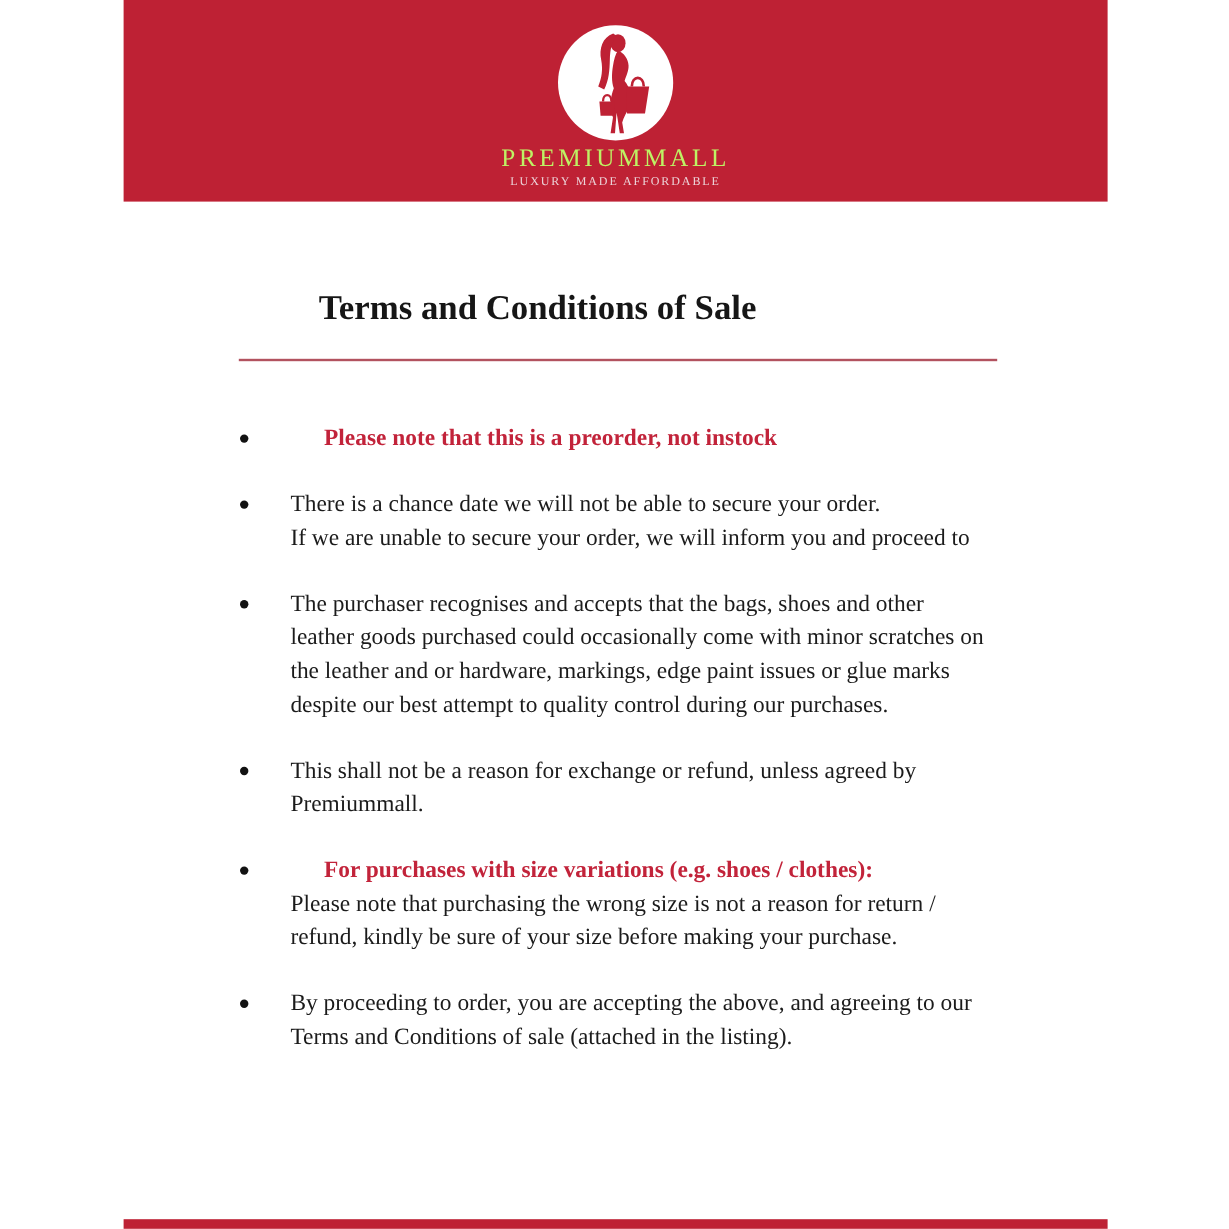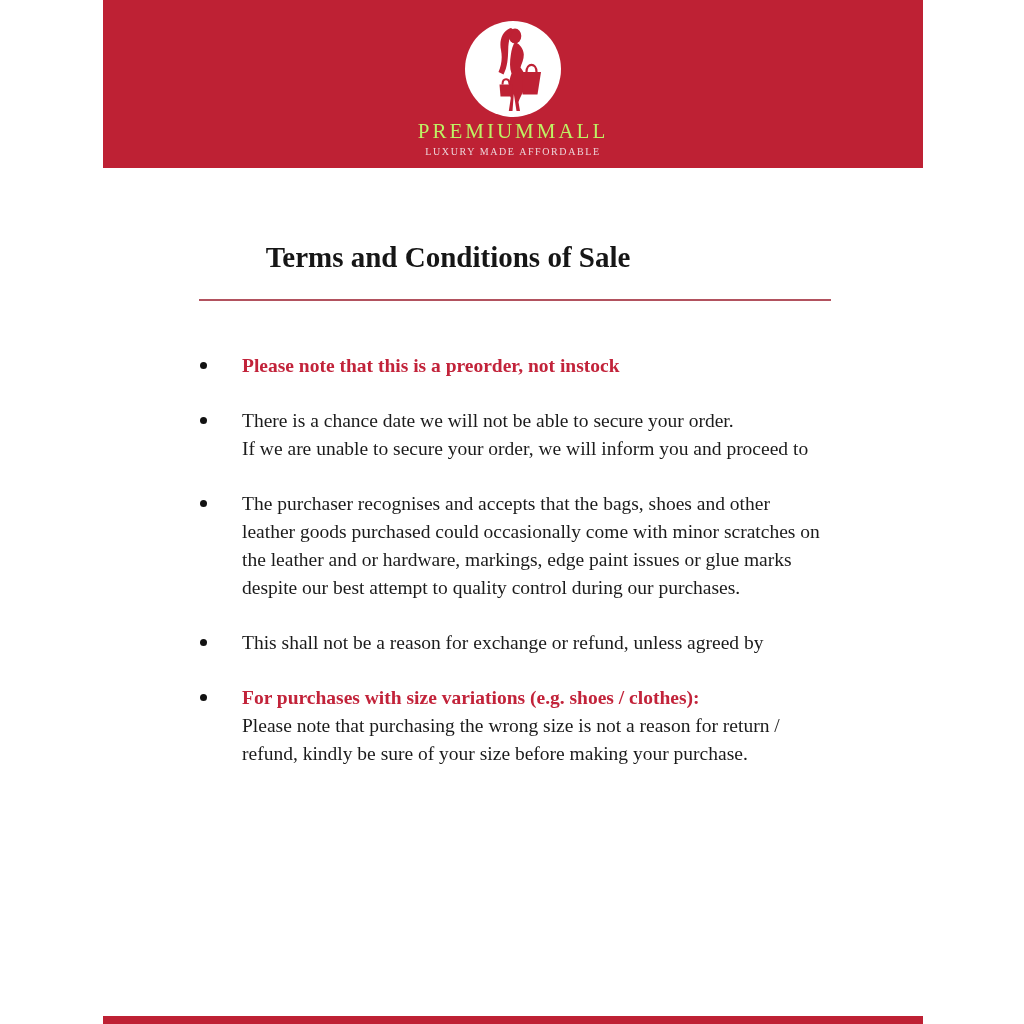--- a/index.html
+++ b/index.html
@@ -41,21 +41,21 @@
     position:absolute;top:352px;left:200px;width:650px;
   }
   .bullet-row{display:flex;margin-bottom:27px;}
   .dot{
     width:7px;height:7px;border-radius:50%;background:#121212;
     margin-top:10px;flex:none;
   }
   .bullet-text{
     margin-left:35px;font-size:19.5px;line-height:28px;color:#1b1b1b;
   }
-  .lead{color:#C2233A;font-weight:bold;}
+  .lead{color:#C2233A;font-weight:bold;margin-left:28px;}
   .footer-bar{
     position:absolute;left:103px;bottom:0;width:820px;height:8px;
     background:#BE2134;
   }
 </style>
 </head>
 <body>
 
 <div class="header">
   <div class="logo-circle">
@@ -98,25 +98,33 @@
         <div class="line">The purchaser recognises and accepts that the bags, shoes and other</div>
         <div class="line">leather goods purchased could occasionally come with minor scratches on</div>
         <div class="line">the leather and or hardware, markings, edge paint issues or glue marks</div>
         <div class="line">despite our best attempt to quality control during our purchases.</div>
       </div>
     </div>
     <div class="bullet-row">
       <span class="dot"></span>
       <div class="bullet-text">
         <div class="line">This shall not be a reason for exchange or refund, unless agreed by</div>
+        <div class="line">Premiummall.</div>
       </div>
     </div>
     <div class="bullet-row">
       <span class="dot"></span>
       <div class="bullet-text">
         <div class="lead">For purchases with size variations (e.g. shoes / clothes):</div>
         <div class="line">Please note that purchasing the wrong size is not a reason for return /</div>
         <div class="line">refund, kindly be sure of your size before making your purchase.</div>
       </div>
     </div>
+    <div class="bullet-row">
+      <span class="dot"></span>
+      <div class="bullet-text">
+        <div class="line">By proceeding to order, you are accepting the above, and agreeing to our</div>
+        <div class="line">Terms and Conditions of sale (attached in the listing).</div>
+      </div>
+    </div>
   </div>
 
 <div class="footer-bar"></div>
 
 </body></html>

